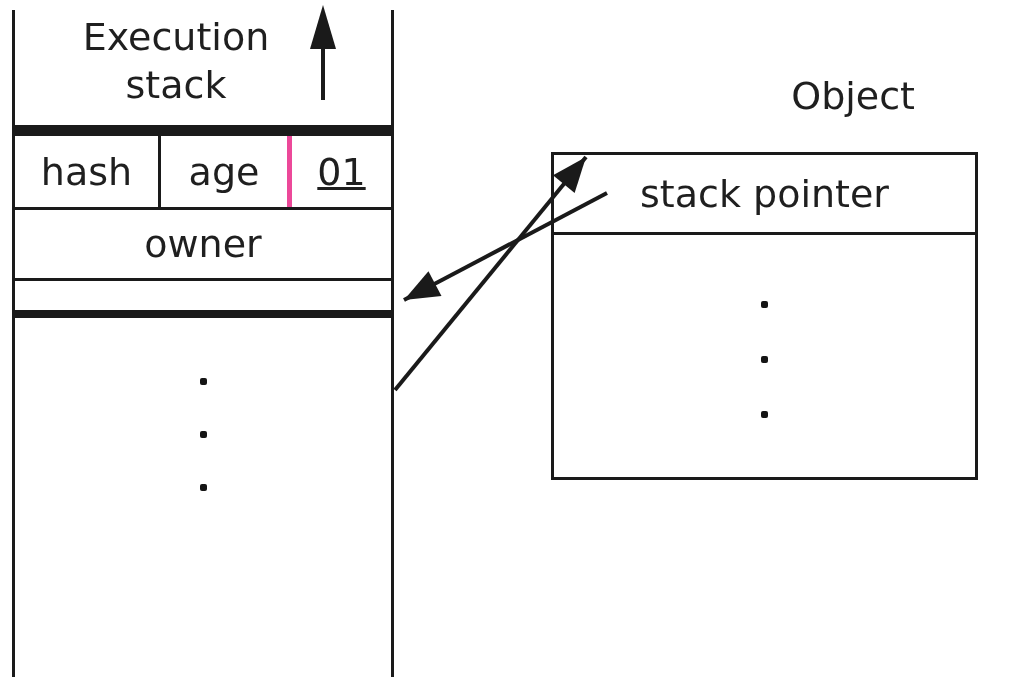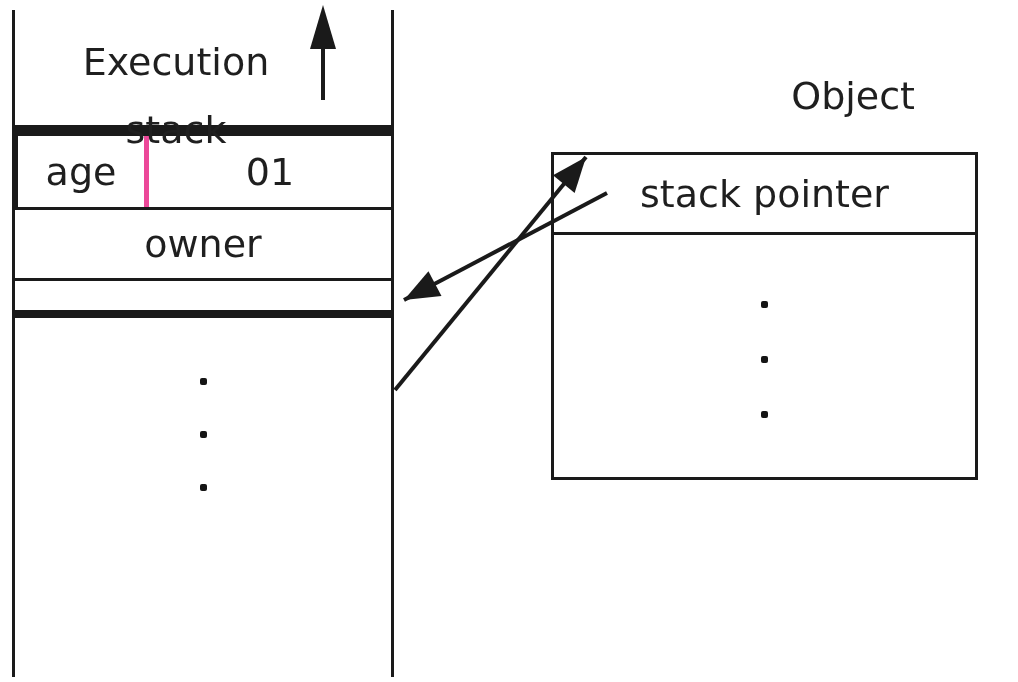--- a/index.html
+++ b/index.html
@@ -21,33 +21,33 @@
     border-left:3px solid #1a1a1a;
     border-right:3px solid #1a1a1a;
     display:flex; flex-direction:column;
   }
   .hr { margin:0 -3px; background:#1a1a1a; flex:0 0 auto; }
   .hr.thick { height:8px; }
   .hr.thin  { height:3px; }
 
   .stack-head { flex:0 0 115px; position:relative; }
   .stack-title {
-    position:absolute; left:36px; top:18px; width:250px;
-    text-align:center; line-height:68px;
+    position:absolute; left:36px; top:3px; width:250px;
+    text-align:center; line-height:48px;
   }
   .up-arrow { position:absolute; left:292px; top:-7px; overflow:visible; }
 
   .sec-method { flex:0 0 149px; display:flex; align-items:center; justify-content:center; }
   .sec-method .lbl { width:260px; text-align:center; line-height:50px; }
 
   .fields { flex:0 0 71px; display:flex; }
   .cell { display:flex; align-items:center; justify-content:center; box-sizing:border-box; }
   .cell.hash { flex:0 0 143px; }
   .cell.age  { flex:0 0 134px; border-left:3px solid #1a1a1a; border-right:5px solid #ec4899; }
-  .cell.tag  { flex:1 1 auto; }
+  .cell.tag  { flex:1 1 auto;text-decoration:underline; }
 
   .row-owner { flex:0 0 68px; display:flex; align-items:center; justify-content:center; }
   .row-empty { flex:0 0 29px; }
 
   .dots-col { display:flex; flex-direction:column; align-items:center; }
   .stack-dots { flex:1 1 auto; padding-top:60px; gap:46px; }
   .dot { width:7px; height:7px; background:#151515; border-radius:2px; flex:0 0 auto; }
 
   
   .object-title {
@@ -85,20 +85,21 @@
         <polygon points="16,2 3,46 29,46" fill="#1a1a1a"></polygon>
       </svg>
     </div>
 
     <div class="hr thick"></div>
 
 
     <div class="hr thin"></div>
 
     <div class="fields">
+      <div class="cell hash txt">hash</div>
       <div class="cell age txt">age</div>
       <div class="cell tag txt">01</div>
     </div>
 
     <div class="hr thin"></div>
 
     <div class="row-owner txt">owner</div>
 
     <div class="hr thin"></div>
 

